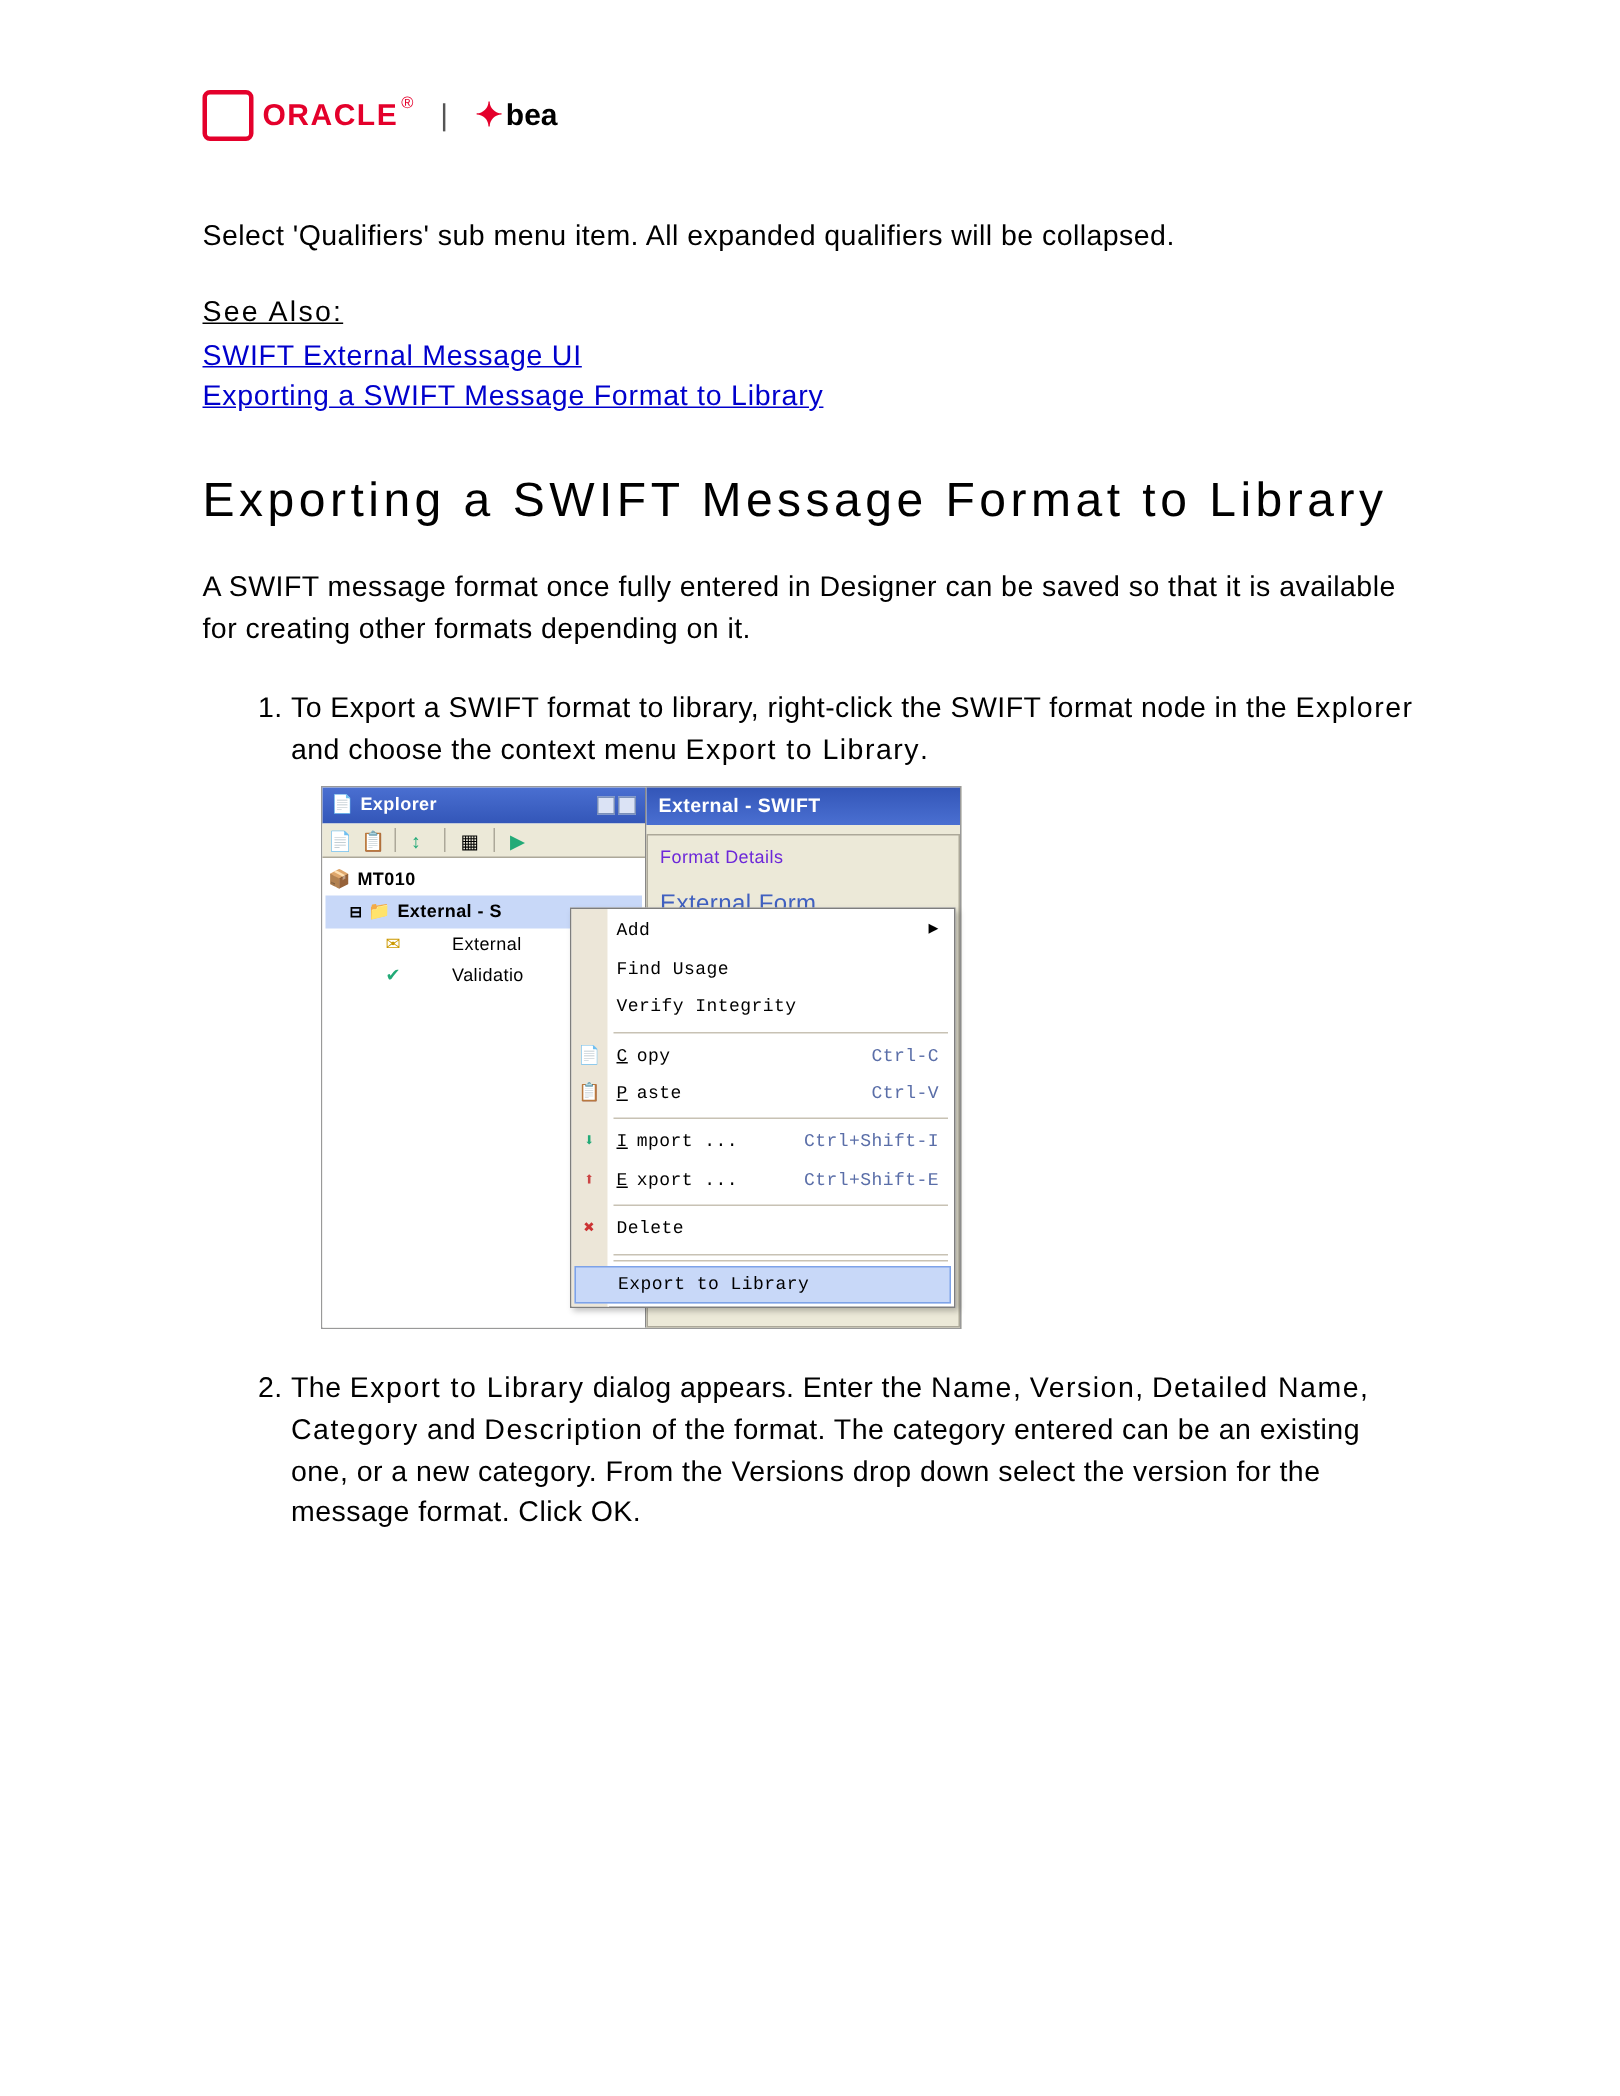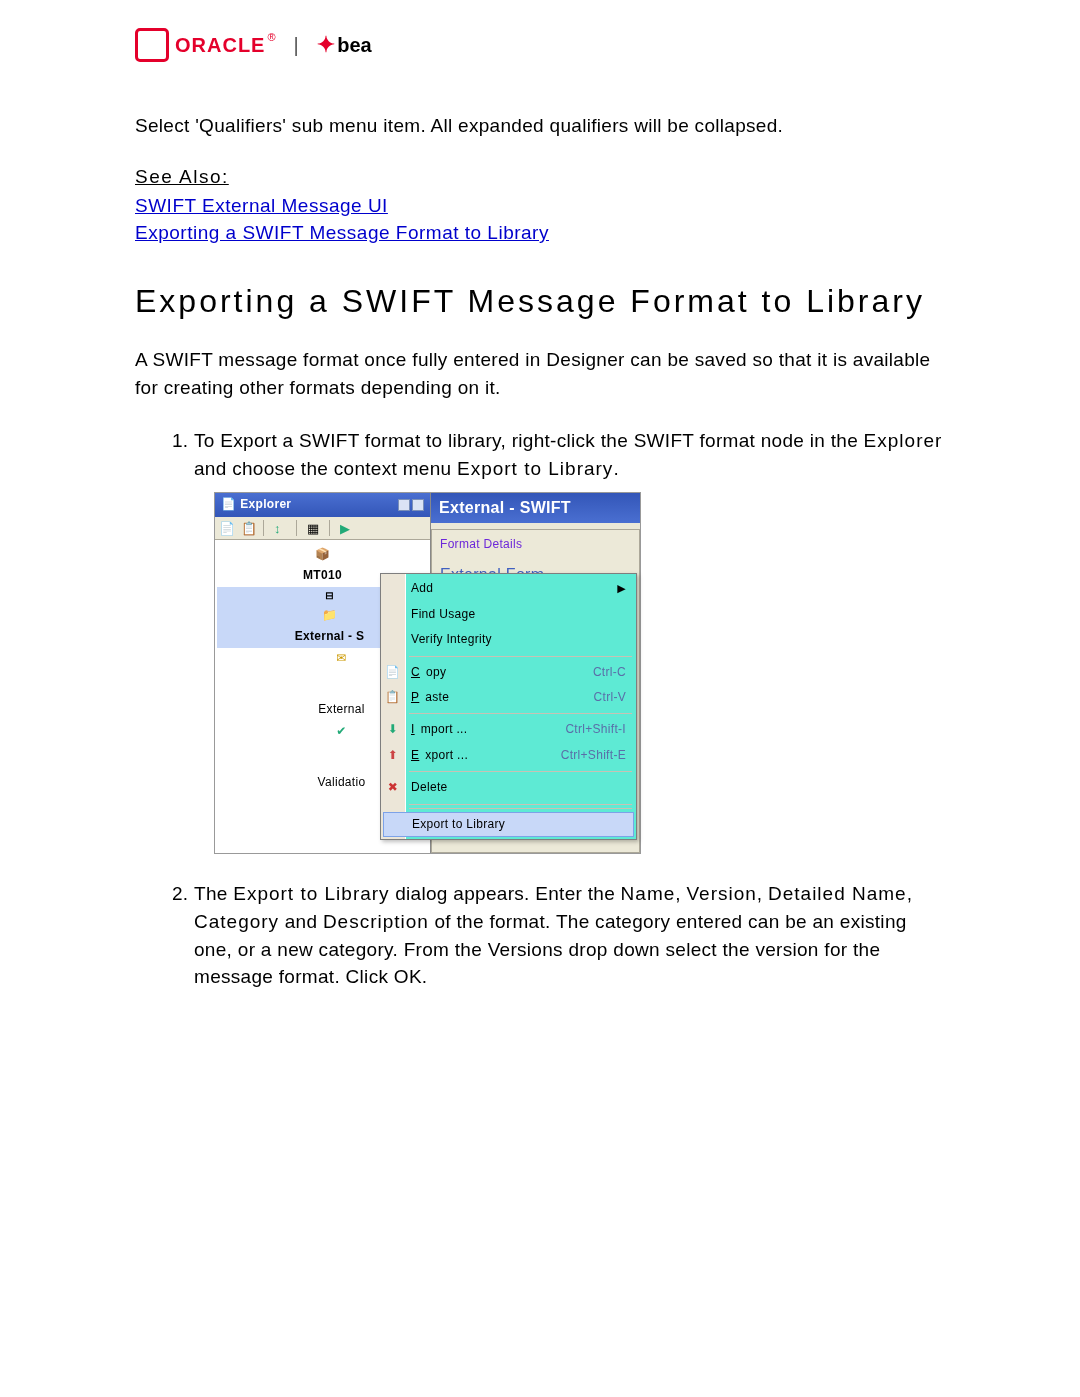--- a/index.html
+++ b/index.html
@@ -4,21 +4,21 @@
 <style>
   body {
     margin: 0;
     padding: 0;
     background: #fff;
     font-family: Arial, Helvetica, sans-serif;
     color: #000;
     width: 1080px;
   }
   .page {
-    padding: 28px 135px 60px 135px;
+    padding: 60px 135px 60px 135px;
   }
   .logo-row {
     display: flex;
     align-items: center;
     gap: 12px;
     margin-bottom: 50px;
   }
   .oracle-logo {
     display: flex;
     align-items: center;
@@ -146,44 +146,43 @@
 
   .tree {
     flex: 1;
     background: #fff;
     padding: 4px 2px;
     color: #000;
   }
   .tree-row {
     padding: 2px 2px;
     display:flex;
-    align-items:center;
+    align-items:flex-end;
     gap:4px;
     white-space: nowrap;
-    flex-direction: column;
   }
   .tree-row.sel {
     background: #c8d8f8;
     font-weight: bold;
   }
   .tree-indent1 { padding-left: 16px; }
   .tree-indent2 { padding-left: 40px; gap: 34px; }
 
   .right-panel {
     flex:1;
     background:#ece9d8;
     display:flex;
     flex-direction:column;
   }
   .right-tab {
     background: linear-gradient(#3356b8,#4a6fd1);
     color:#fff;
     font-weight:bold;
     padding:3px 8px;
-    font-size:16px;
+    font-size:13px;
     white-space:nowrap;
     overflow:hidden;
   }
   .right-body {
     flex:1;
     margin:6px 0 0 0;
     border:1px solid #aca899;
     background:#ece9d8;
     padding: 6px 8px;
   }
@@ -198,24 +197,25 @@
     overflow:hidden;
     white-space:nowrap;
   }
 
   
   .context-menu {
     position: absolute;
     top: 80px;
     left: 165px;
     width: 255px;
-    background: #5eead4;
+    background: #ffffff;
     border: 1px solid #7e7e7e;
     box-shadow: 2px 2px 4px rgba(0,0,0,0.25);
     font-size: 12px;
+    font-family: Liberation Mono, monospace;
   }
   .menu-strip {
     position:absolute;
     left:0; top:0; bottom:0;
     width:24px;
     background:#ece6d8;
     border-right:1px solid #fff;
   }
   .menu-items {
     position:relative;

